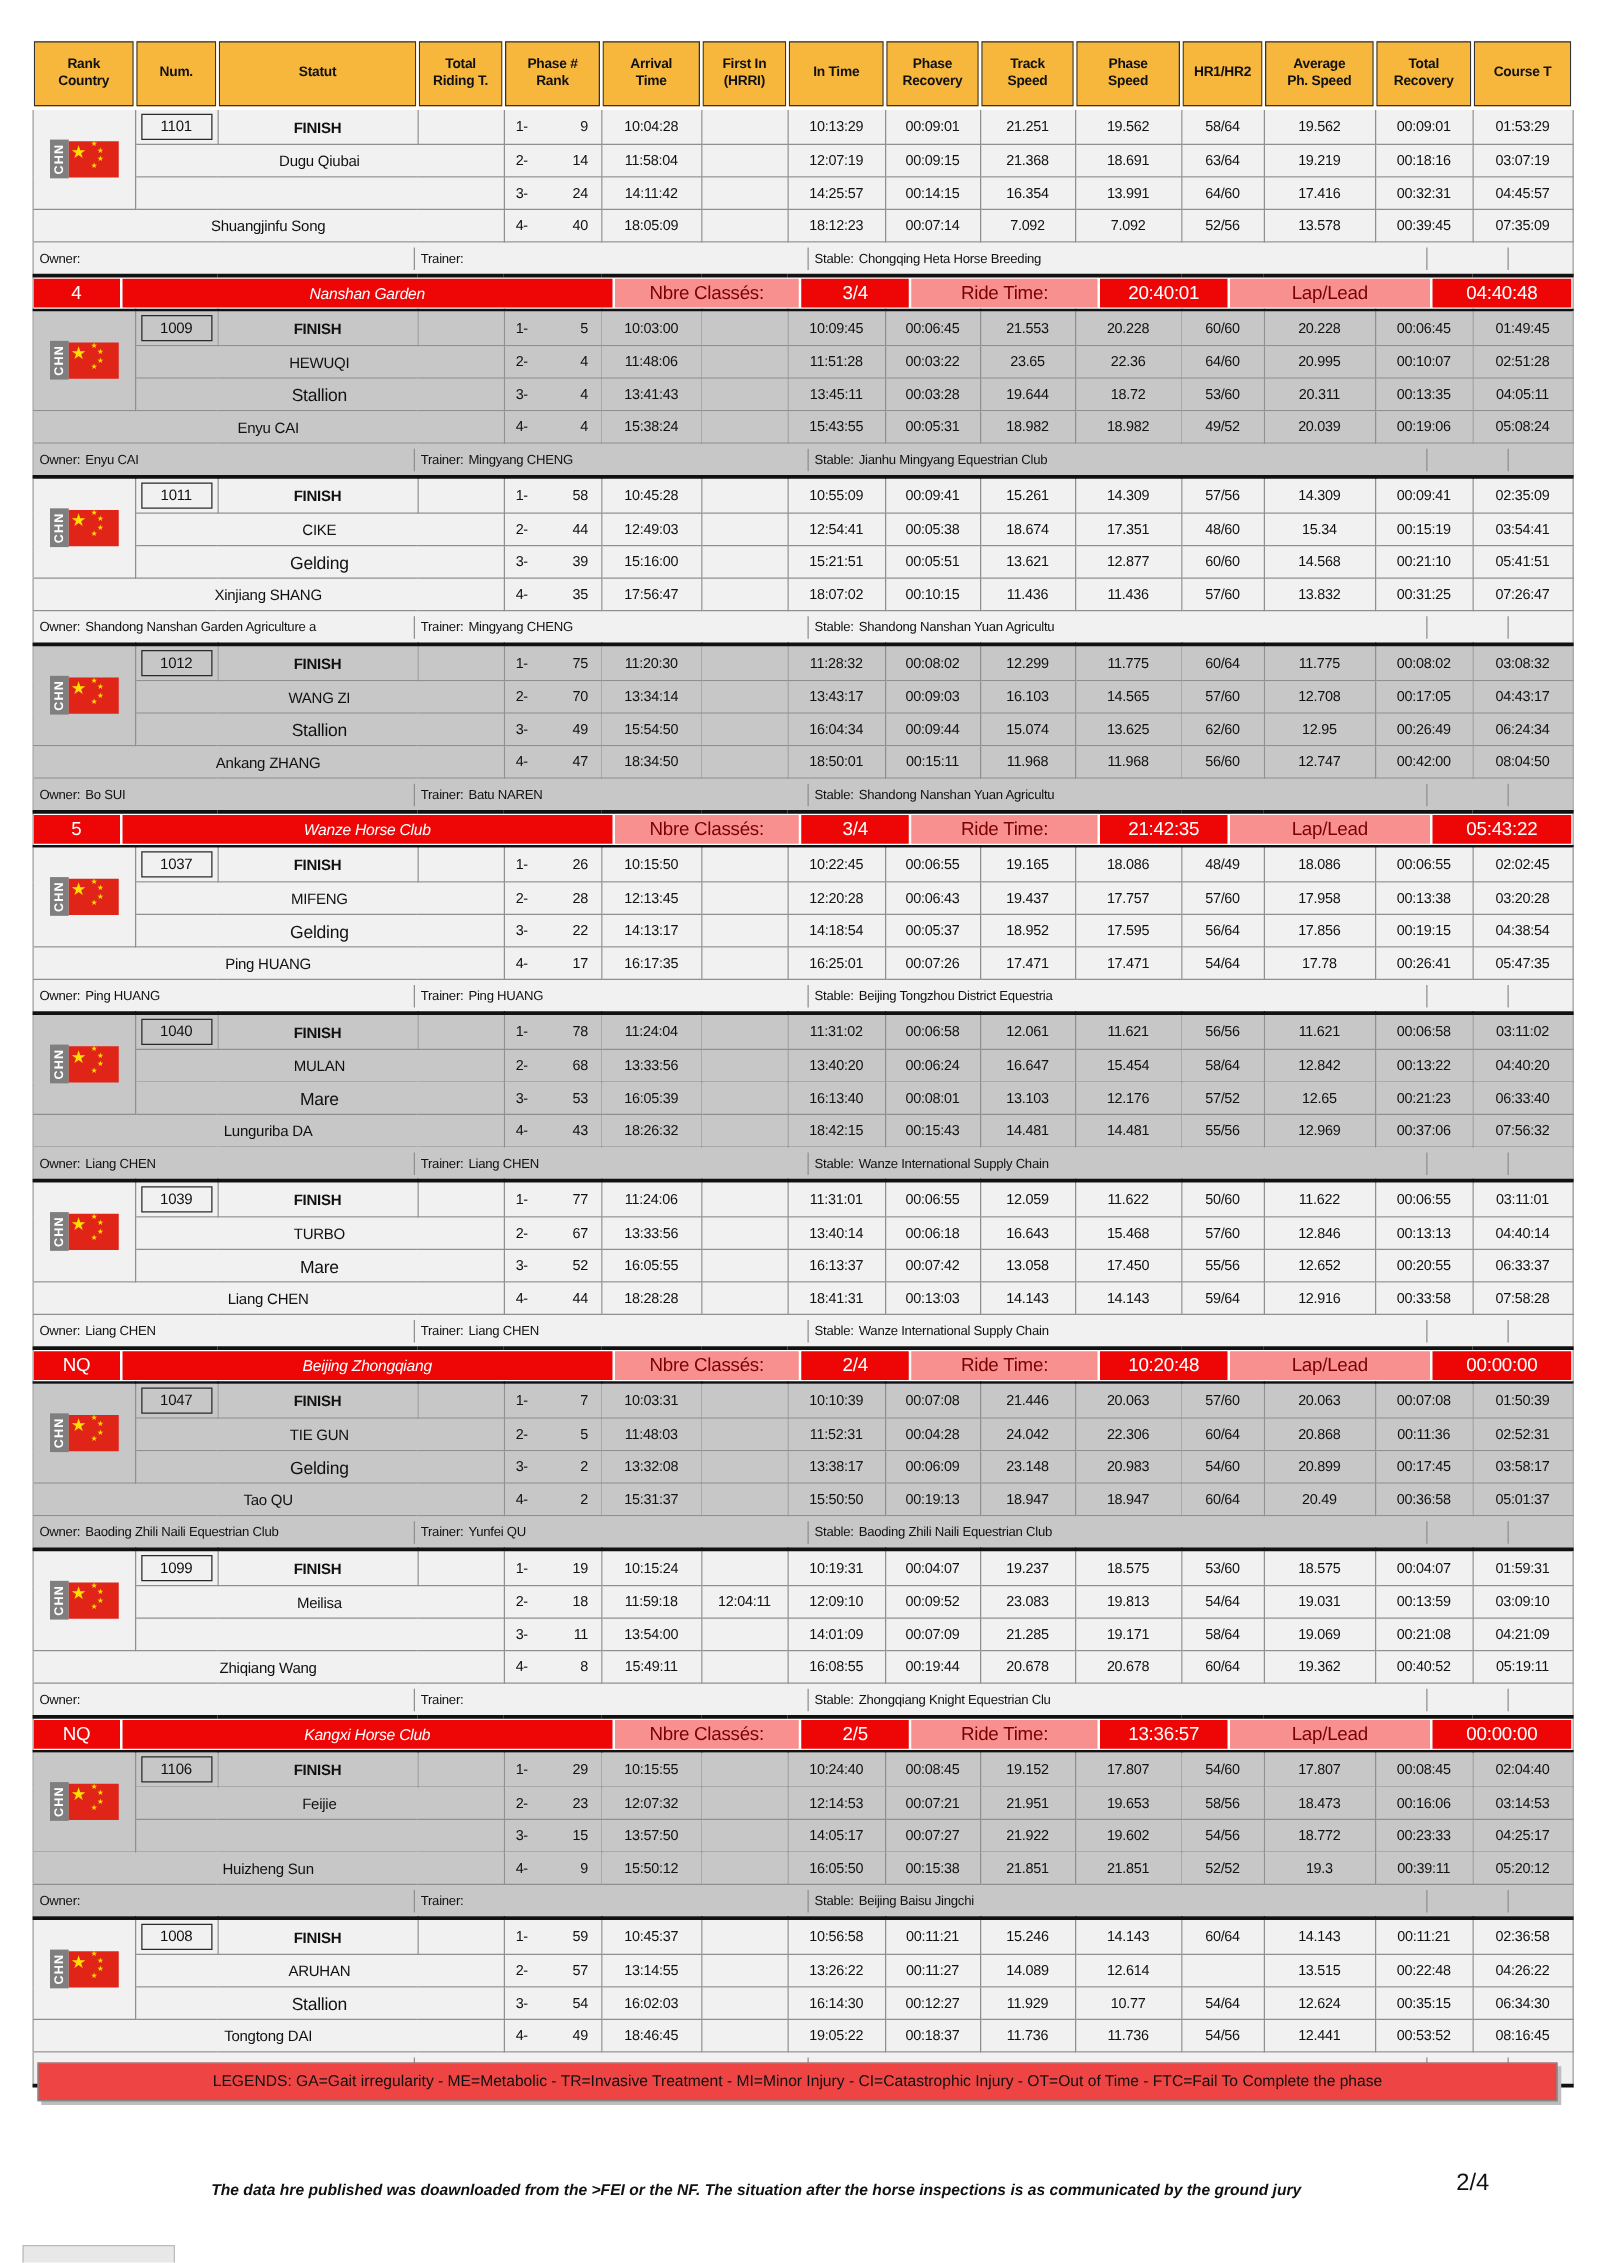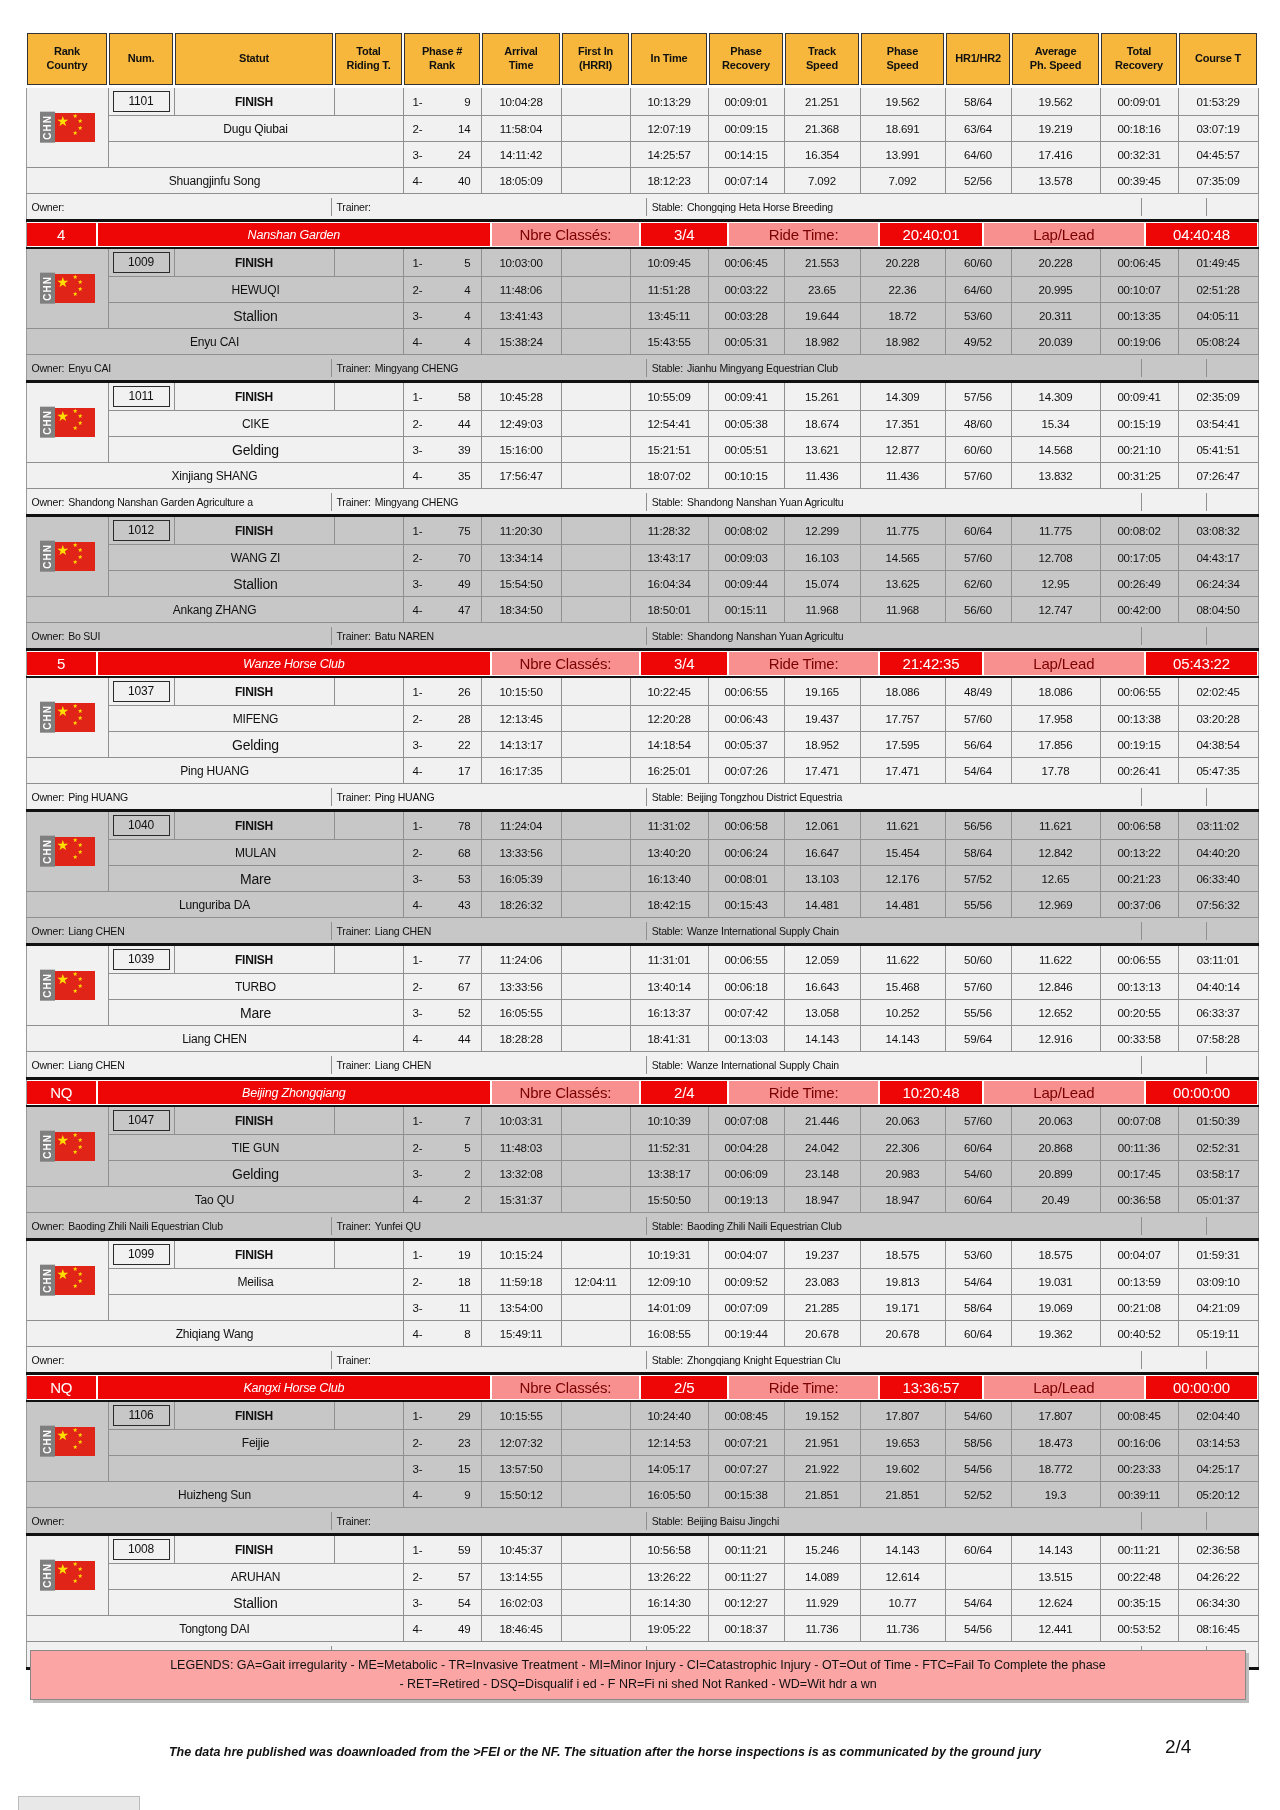--- a/index.html
+++ b/index.html
@@ -47,21 +47,21 @@
   .seg.rank{font-size:15px;}
   .seg.tname{font-size:12.5px;font-style:italic;}
 
   tr.owner-row td{padding:0;border-bottom:3px solid #111;border-right:none;}
   .owner-strip{display:flex;height:18px;align-items:stretch;font-size:10.5px;}
   .oseg{display:flex;align-items:center;padding-left:5px;box-sizing:border-box;overflow:hidden;white-space:nowrap;}
   .oseg.bl{border-left:1px solid #8f8f8f;}
   .olbl{margin-right:4px;}
 
   .legends{position:absolute;left:30px;width:1216px;top:1650px;border:1px solid #888;box-shadow:3px 3px 0 #bdbdbd;
-           background:#fca5a5;text-align:center;font-size:12.5px;padding:5px 8px;box-sizing:border-box;line-height:1.5;}
+           background:#ef4444;text-align:center;font-size:12.5px;padding:5px 8px;box-sizing:border-box;line-height:1.5;}
   .fnote{position:absolute;top:1745px;left:120px;width:970px;text-align:center;font-style:italic;font-weight:bold;font-size:12.5px;}
   .fpage{position:absolute;top:1736px;left:1165px;font-size:19px;}
   .corner-tab{position:absolute;left:18px;top:1796px;width:120px;height:14px;background:#e8e8e8;border:1px solid #bbb;}
 </style>
 </head>
 <body>
 
 <div class="page">
   <table class="results" id="results">
       <colgroup>
@@ -766,21 +766,21 @@
           <td class="c">04:40:14</td>
         </tr>
         <tr class="light">
           <td class="name-span type" colspan="3">Mare</td>
           <td class="phase-rank"><span class="pn">3-</span><span class="pr">52</span></td>
           <td class="c">16:05:55</td>
           <td class="c"></td>
           <td class="c">16:13:37</td>
           <td class="c">00:07:42</td>
           <td class="c">13.058</td>
-          <td class="c">10.252</td>
+          <td class="c">17.450</td>
           <td class="c">55/56</td>
           <td class="c">12.652</td>
           <td class="c">00:20:55</td>
           <td class="c">06:33:37</td>
         </tr>
         <tr class="light">
           <td class="rider-span" colspan="4">Liang CHEN</td>
           <td class="phase-rank"><span class="pn">4-</span><span class="pr">44</span></td>
           <td class="c">18:28:28</td>
           <td class="c"></td>
@@ -1207,19 +1207,18 @@
               <div class="oseg bl" style="width: 5.3%;"></div>
               <div class="oseg bl" style="width: 4.2%;"></div>
             </div>
           </td>
         </tr>
       </tbody>
     </table>
 
   <div class="legends">
     <div>LEGENDS: GA=Gait irregularity - ME=Metabolic - TR=Invasive Treatment - MI=Minor Injury - CI=Catastrophic Injury - OT=Out of Time - FTC=Fail To Complete the phase</div>
-    <div>- RET=Retired - DSQ=Disqualif i ed - F NR=Fi ni shed Not Ranked - WD=Wit hdr a wn</div>
   </div>
 
   <div class="fnote">The data hre published was doawnloaded from the &gt;FEI or the NF. The situation after the horse inspections is as communicated by the ground jury</div>
   <div class="fpage">2/4</div>
   <div class="corner-tab"></div>
 </div>
 
 </body></html>

